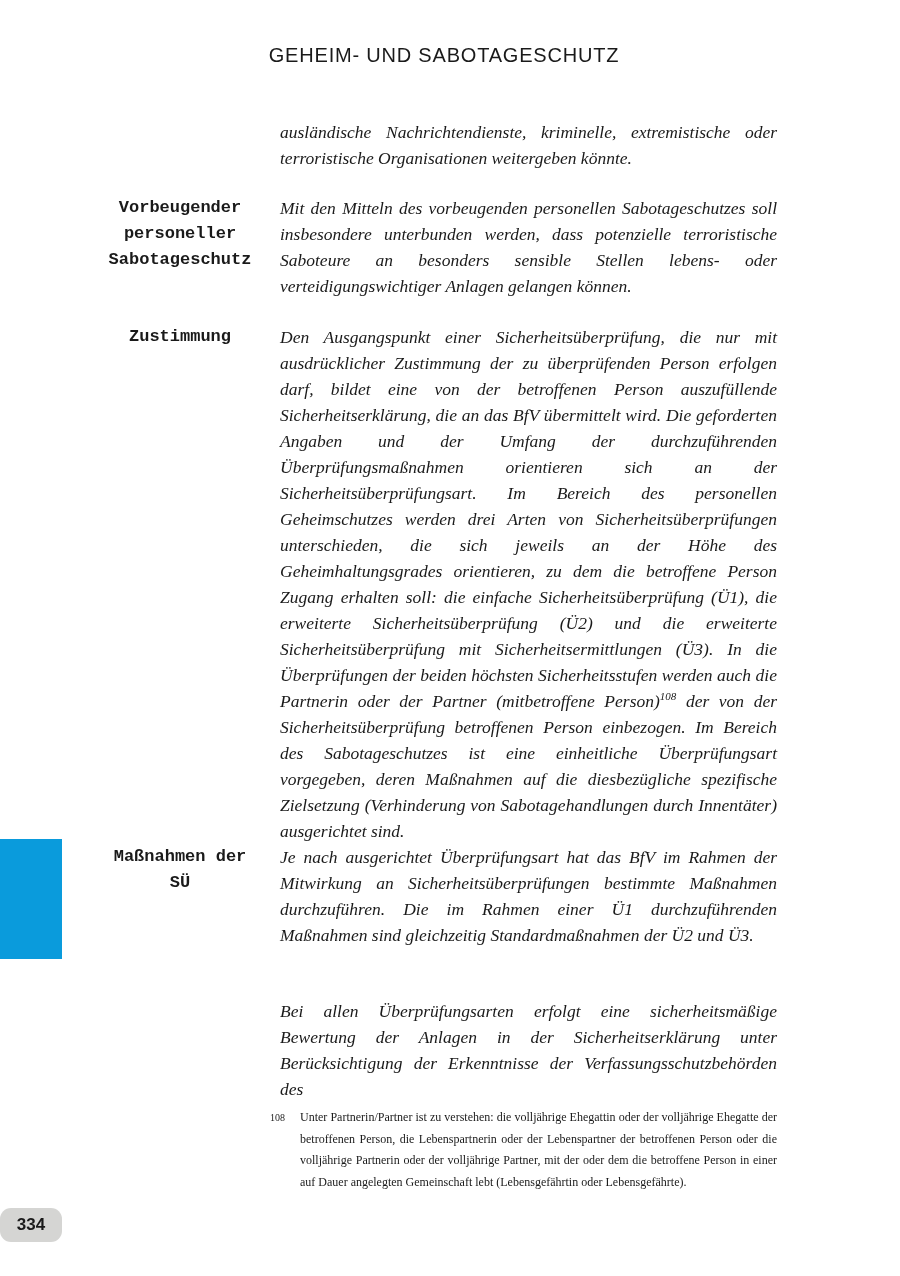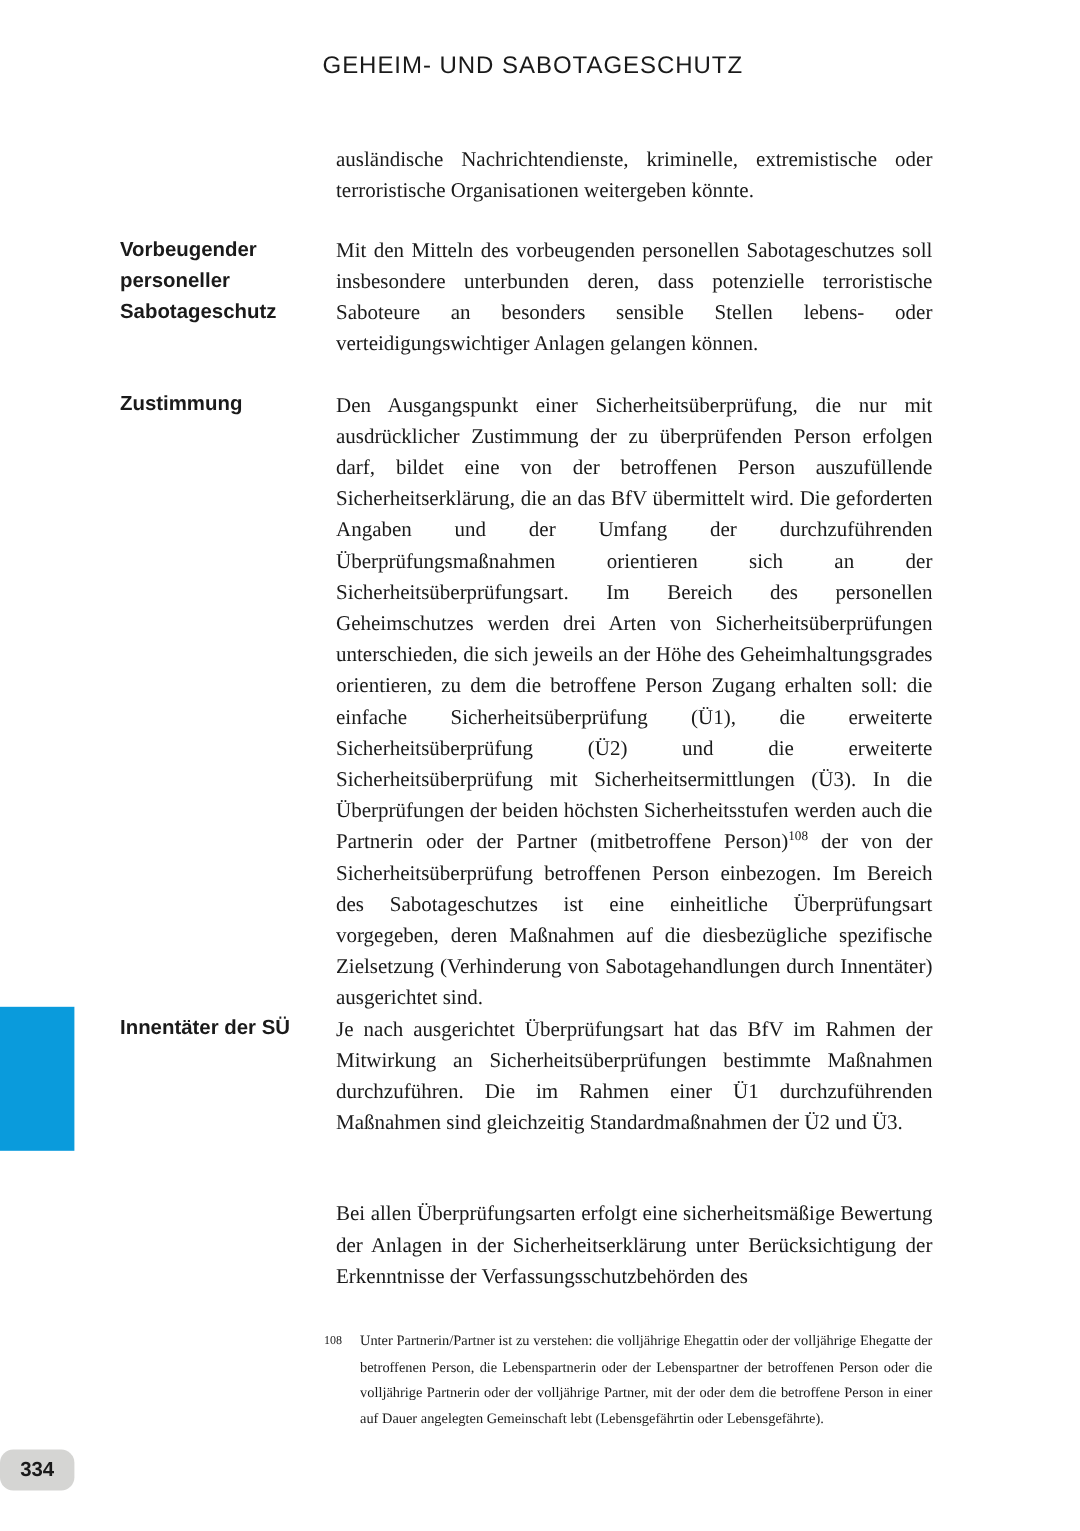--- a/index.html
+++ b/index.html
@@ -30,35 +30,36 @@
   }
   .row {
     position: absolute;
     left: 0;
     width: 900px;
   }
   .margin-label {
     position: absolute;
     left: 100px;
     width: 160px;
-    text-align: left;
-    font-family: Liberation Sans, sans-serif;
+    text-align: center;
+    font-family: Liberation Mono, monospace;
     font-weight: 700;
     font-size: 17px;
     line-height: 26px;
     color: var(--text-color, #1a1a1a);
   }
   .body-text {
     position: absolute;
     left: 280px;
     width: 497px;
     font-size: 17.5px;
     line-height: 26px;
     text-align: justify;
     color: var(--text-color, #1a1a1a);
+    font-style: italic;
   }
   .footnote-ref {
     font-size: 11px;
     vertical-align: super;
     line-height: 0;
   }
   .footnote {
     position: absolute;
     top: 1107px;
     left: 270px;
@@ -113,30 +114,30 @@
 <div id="page" style="--accent-blue: #0a9bdc; --pagenum-bg: #d5d5d3; --text-color: #1a1a1a; --page-bg: #ffffff;">
 
   <div class="running-header">GEHEIM- UND SABOTAGESCHUTZ</div>
 
   <div class="row" style="top:119px">
     <div class="body-text">ausländische Nachrichtendienste, kriminelle, extremistische oder terroristische Organisationen weitergeben könnte.</div>
   </div>
 
   <div class="row" style="top:195px">
     <div class="margin-label">Vorbeugender personeller Sabotageschutz</div>
-    <div class="body-text">Mit den Mitteln des vorbeugenden personellen Sabotageschutzes soll insbesondere unterbunden deren, dass potenzielle terroristische Saboteure an besonders sensible Stellen lebens- oder verteidigungswichtiger Anlagen gelangen können.</div>
+    <div class="body-text">Mit den Mitteln des vorbeugenden personellen Sabotageschutzes soll insbesondere unterbunden werden, dass potenzielle terroristische Saboteure an besonders sensible Stellen lebens- oder verteidigungswichtiger Anlagen gelangen können.</div>
   </div>
 
   <div class="row" style="top:324px">
     <div class="margin-label">Zustimmung</div>
     <div class="body-text"><span>Den Ausgangspunkt einer Sicherheitsüberprüfung, die nur mit ausdrücklicher Zustimmung der zu überprüfenden Person erfolgen darf, bildet eine von der betroffenen Person auszufüllende Sicherheitserklärung, die an das BfV übermittelt wird. Die geforderten Angaben und der Umfang der durchzuführenden Überprüfungsmaßnahmen orientieren sich an der Sicherheitsüberprüfungsart. Im Bereich des personellen Geheimschutzes werden drei Arten von Sicherheitsüberprüfungen unterschieden, die sich jeweils an der Höhe des Geheimhaltungsgrades orientieren, zu dem die betroffene Person Zugang erhalten soll: die einfache Sicherheitsüberprüfung (Ü1), die erweiterte Sicherheitsüberprüfung (Ü2) und die erweiterte Sicherheitsüberprüfung mit Sicherheitsermittlungen (Ü3). In die Überprüfungen der beiden höchsten Sicherheitsstufen werden auch die Partnerin oder der Partner (mitbetroffene Person)</span><span class="footnote-ref">108</span><span> der von der Sicherheitsüberprüfung betroffenen Person einbezogen. Im Bereich des Sabotageschutzes ist eine einheitliche Überprüfungsart vorgegeben, deren Maßnahmen auf die diesbezügliche spezifische Zielsetzung (Verhinderung von Sabotagehandlungen durch Innentäter) ausgerichtet sind.</span></div>
   </div>
 
   <div class="row" style="top:844px">
-    <div class="margin-label">Innentäter der SÜ</div>
+    <div class="margin-label">Maßnahmen der SÜ</div>
     <div class="body-text">Je nach ausgerichtet Überprüfungsart hat das BfV im Rahmen der Mitwirkung an Sicherheitsüberprüfungen bestimmte Maßnahmen durchzuführen. Die im Rahmen einer Ü1 durchzuführenden Maßnahmen sind gleichzeitig Standardmaßnahmen der Ü2 und Ü3.</div>
   </div>
 
   <div class="row" style="top:998px">
     <div class="body-text">Bei allen Überprüfungsarten erfolgt eine sicherheitsmäßige Bewertung der Anlagen in der Sicherheitserklärung unter Berücksichtigung der Erkenntnisse der Verfassungsschutzbehörden des</div>
   </div>
 
   <div class="footnote">
     <span class="footnote-marker">108</span>
     <div class="footnote-text">Unter Partnerin/Partner ist zu verstehen: die volljährige Ehegattin oder der volljährige Ehegatte der betroffenen Person, die Lebenspartnerin oder der Lebenspartner der betroffenen Person oder die volljährige Partnerin oder der volljährige Partner, mit der oder dem die betroffene Person in einer auf Dauer angelegten Gemeinschaft lebt (Lebensgefährtin oder Lebensgefährte).</div>

